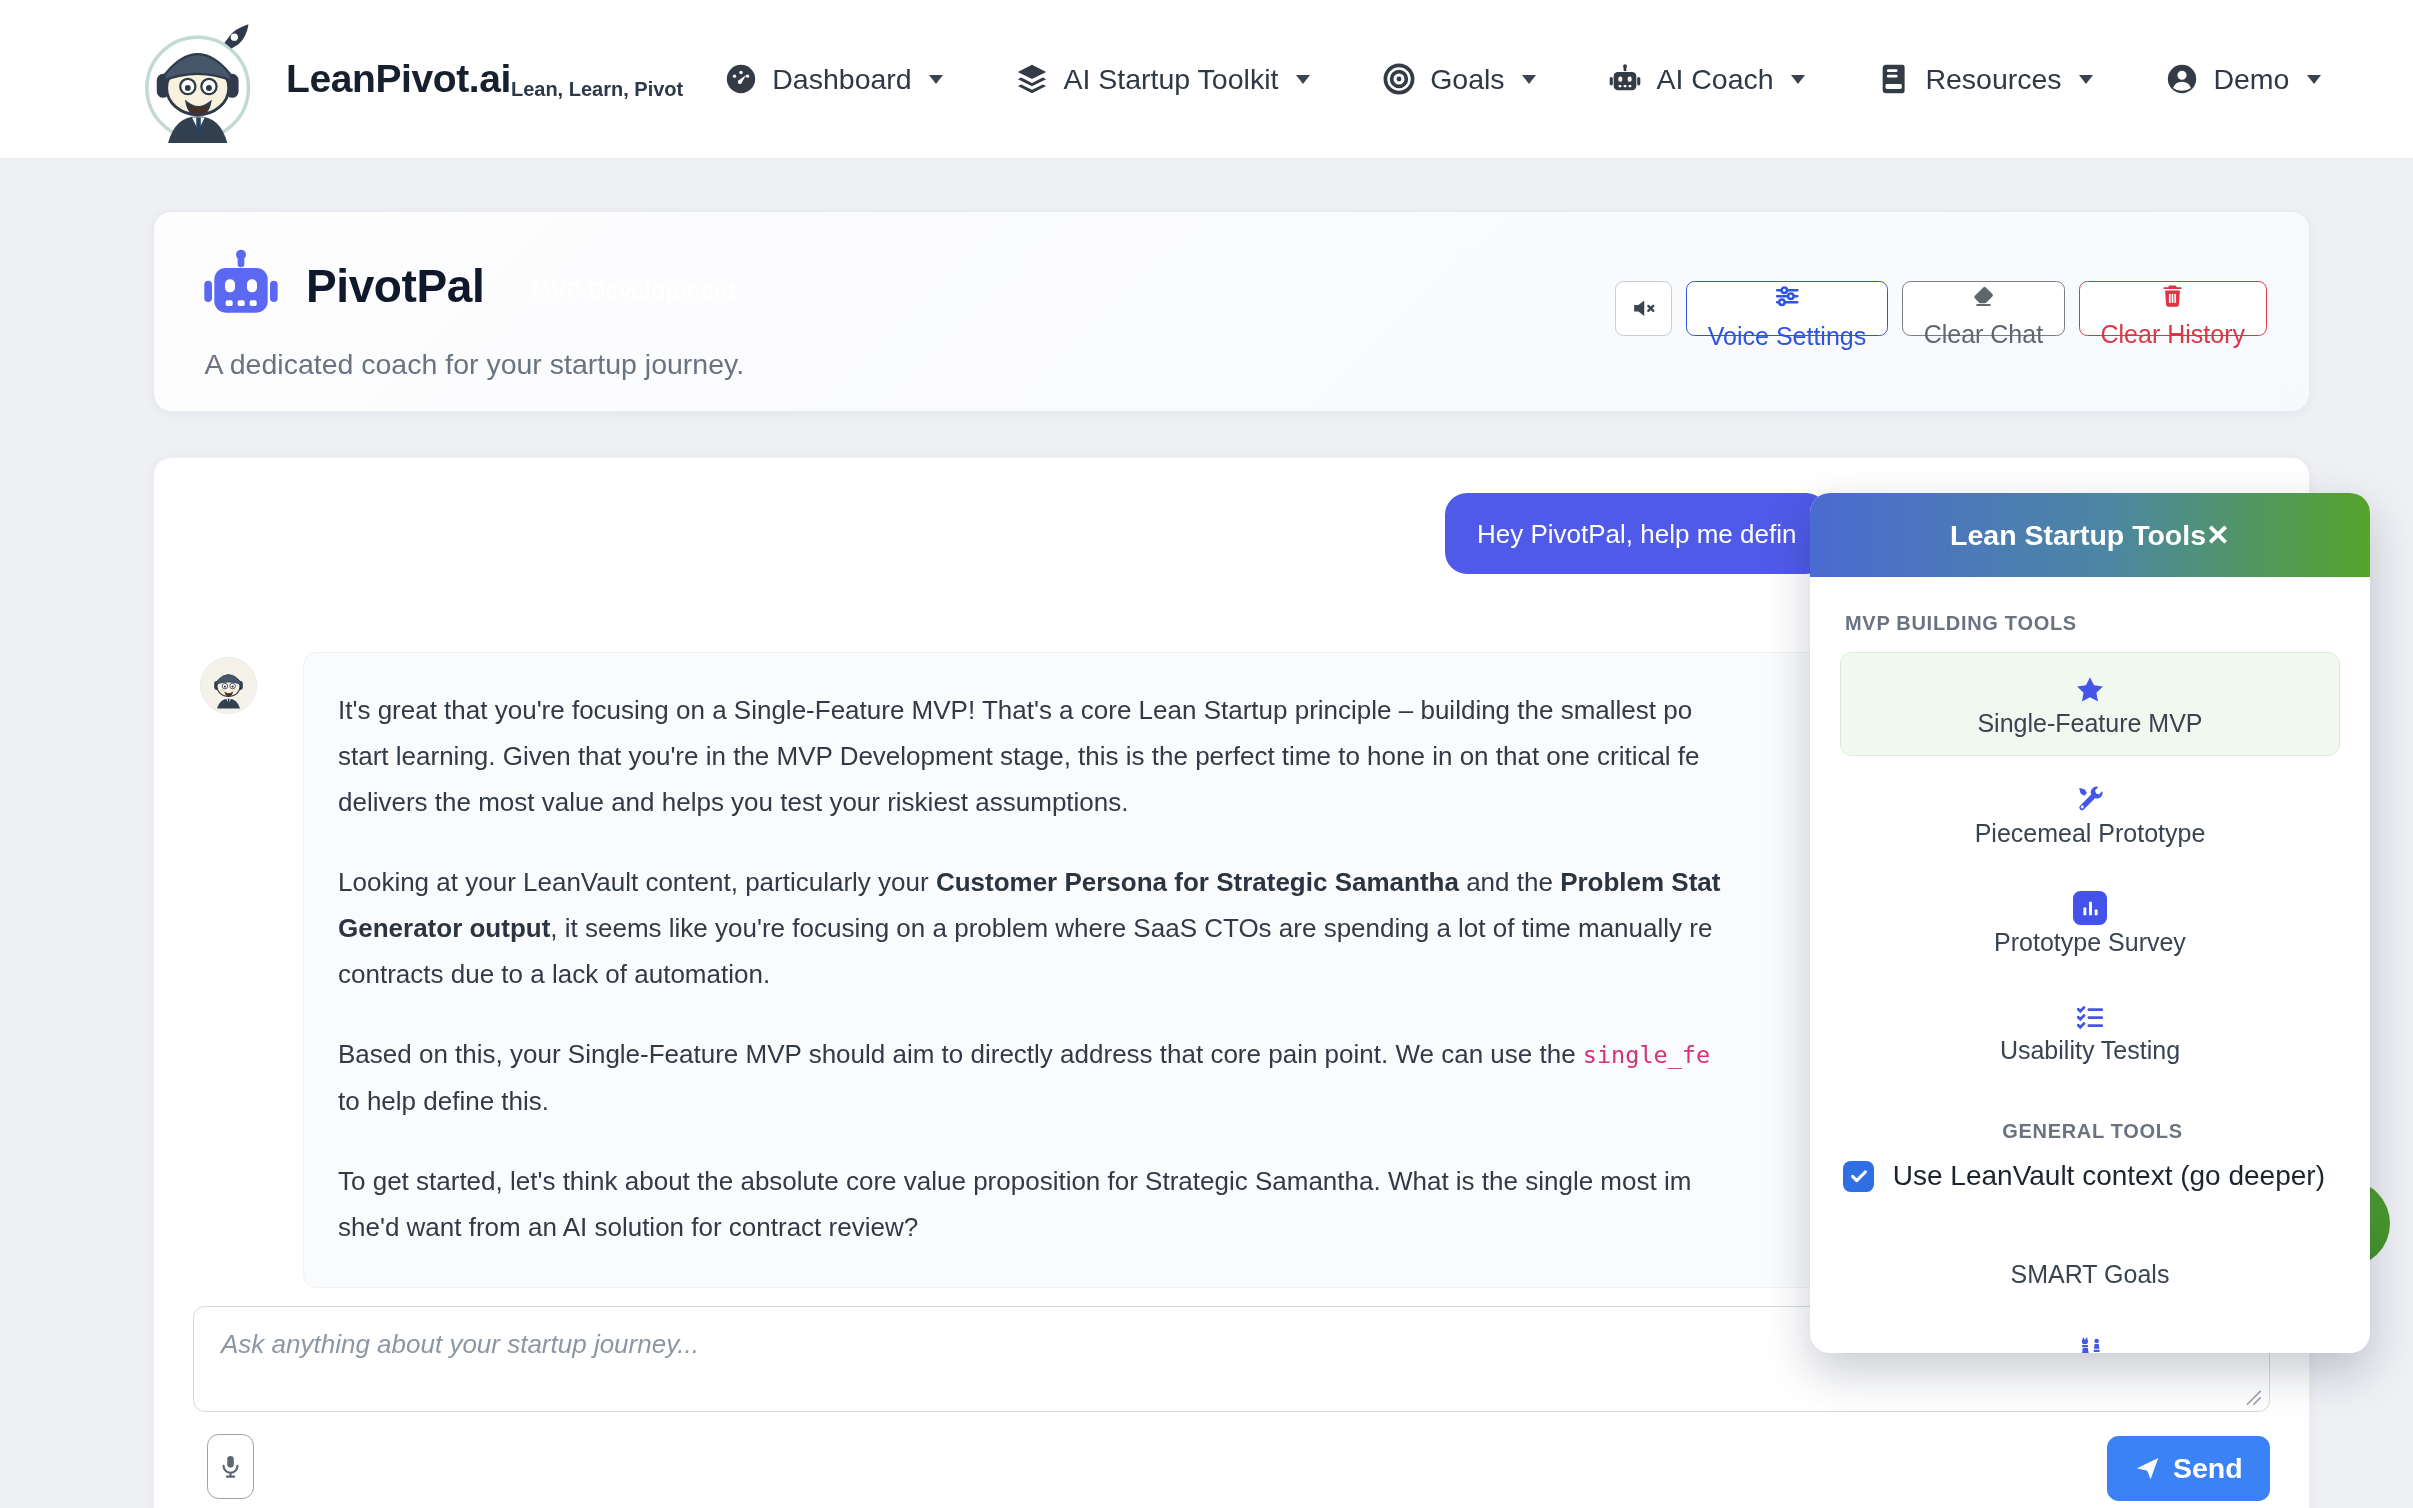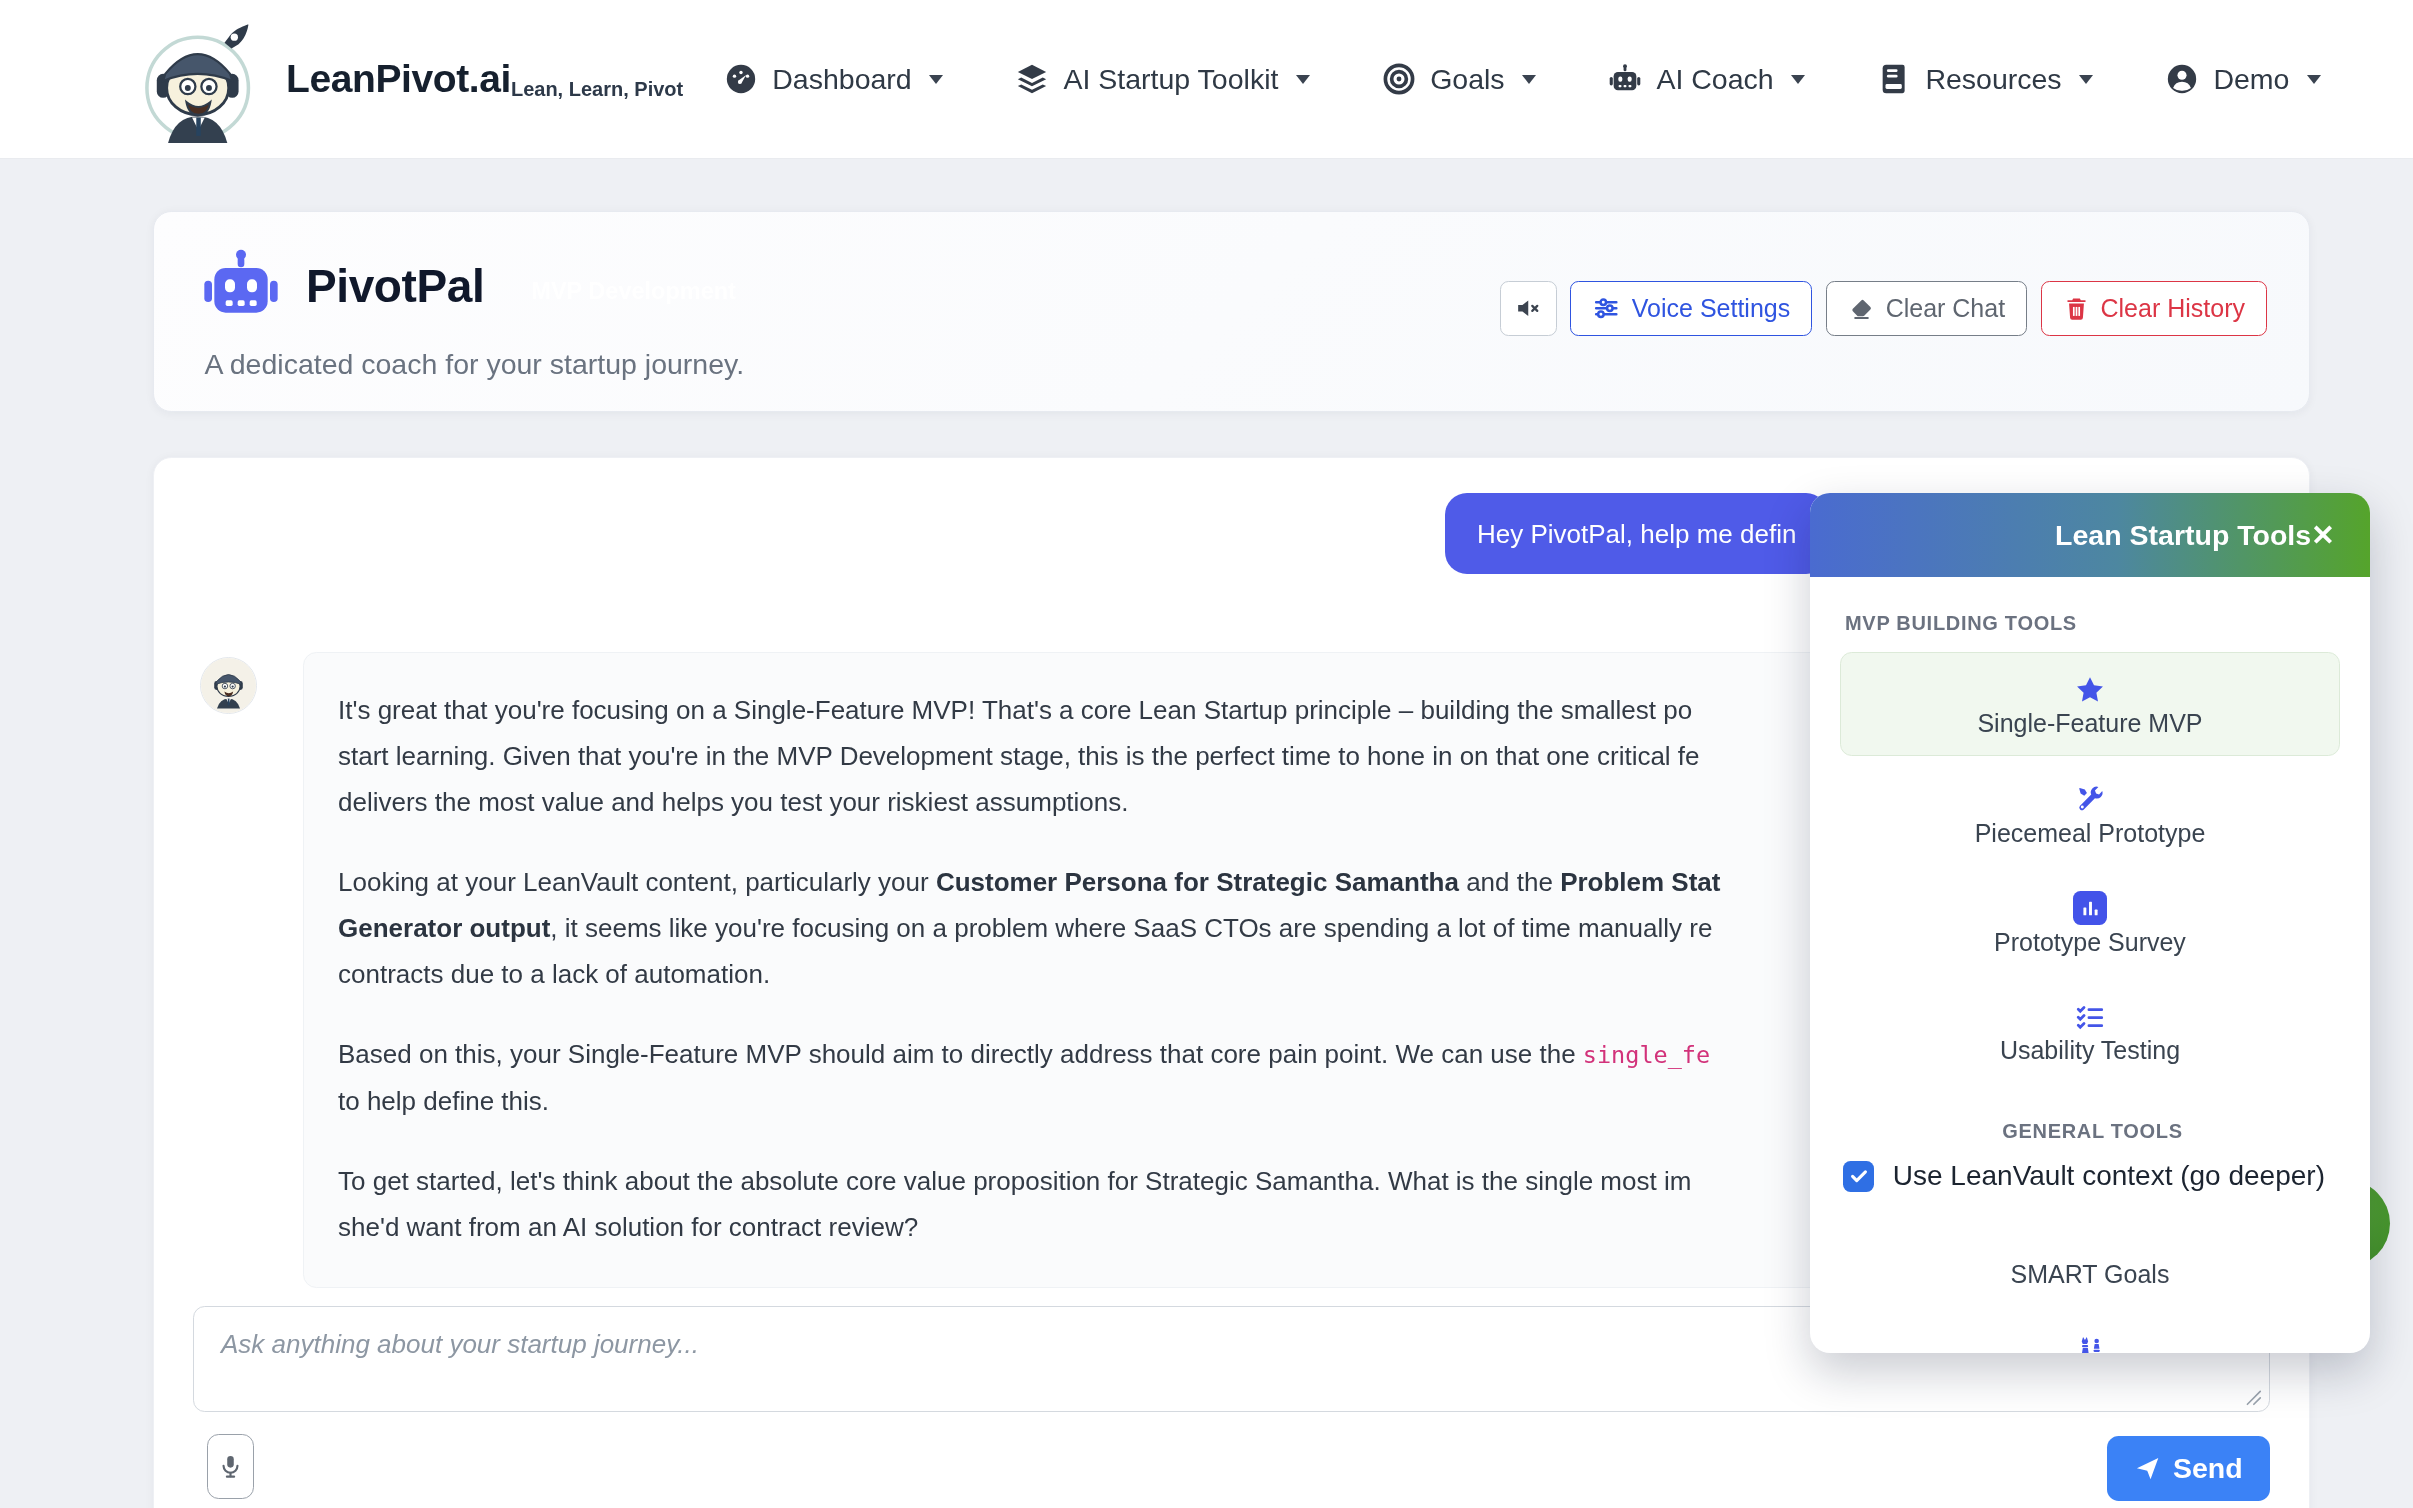--- a/index.html
+++ b/index.html
@@ -43,21 +43,21 @@
   .coach-title-row { display:flex; align-items:center; gap:25px; }
   .pp-robot { width:80px; height:80px; color:#5b68f2; }
   .pp-robot svg { width:100%; height:100%; }
   .coach-title { font-size:46px; font-weight:800; color:#10182b; letter-spacing:-0.4px; }
   .stage-badge { font-size:23.5px; font-weight:600; color:rgba(255,255,255,.92); margin-left:22px; margin-top:11.7px; }
   .coach-sub { font-size:28.5px; color:#6a7380; margin-top:22px; margin-left:3.4px; }
   .coach-actions { position:absolute; right:42px; top:69px; display:flex; gap:13.4px; align-items:center; }
   .hbtn {
     display:flex; align-items:center; gap:11px; height:55px; padding:0 21px;
     border-radius:8.4px; background:#fff; font-size:25px; cursor:pointer;
-    border:1.7px solid #cbd2da; color:#4a5260; font-family:inherit;
+    border:1.7px solid #cbd2da; color:#4a5260; font-family:inherit;flex-direction:column;
   }
   .hbtn svg { width:28.5px; height:28.5px; }
   .btn-mute { width:57px; justify-content:center; padding:0; color:#3c4450; border-color:#c6cdd5; }
   .btn-voice { color:#2f54e0; border-color:#2f54e0; }
   .btn-clearchat { color:#5f6670; border-color:#767e88; }
   .btn-clearhist { color:#dc3545; border-color:#dc3545; }
 
   
   .chat-card {
     position:absolute; left:153px; top:457px; width:2157px; height:1081px;
@@ -115,21 +115,21 @@
   }
 
   
   .tools-panel {
     position:absolute; left:1810px; top:493px; width:560px; height:860px;
     background:#ffffff; border-radius:20px; z-index:50;
     box-shadow:0 18.4px 46px rgba(15,25,50,.22);
     overflow:hidden;
   }
   .panel-header {
-    height:84px; display:flex; align-items:center; justify-content:flex-end;
+    height:84px; display:flex; align-items:center; justify-content:center;
     padding:0 35px; background:linear-gradient(90deg,#4a6bd0 0%,#4d87a0 55%,#55a42b 100%);
   }
   .panel-title { font-size:28.5px; font-weight:700; color:#ffffff; }
   .panel-close { background:none; border:none; color:#ffffff; font-size:28.5px; font-weight:700; cursor:pointer; font-family:inherit; }
   .panel-body { padding:28.5px 30px; }
   .section-label { font-size:20px; font-weight:700; color:#6b7280; letter-spacing:0.7px; margin:6.7px 0 17px 5px; }
   .section-label.second { margin-top:38px;text-align:center; }
   .tool-row {
     display:flex; align-items:center; padding:17px 20px; border-radius:11.7px;
     cursor:pointer; margin-bottom:6.7px;flex-direction:column;

